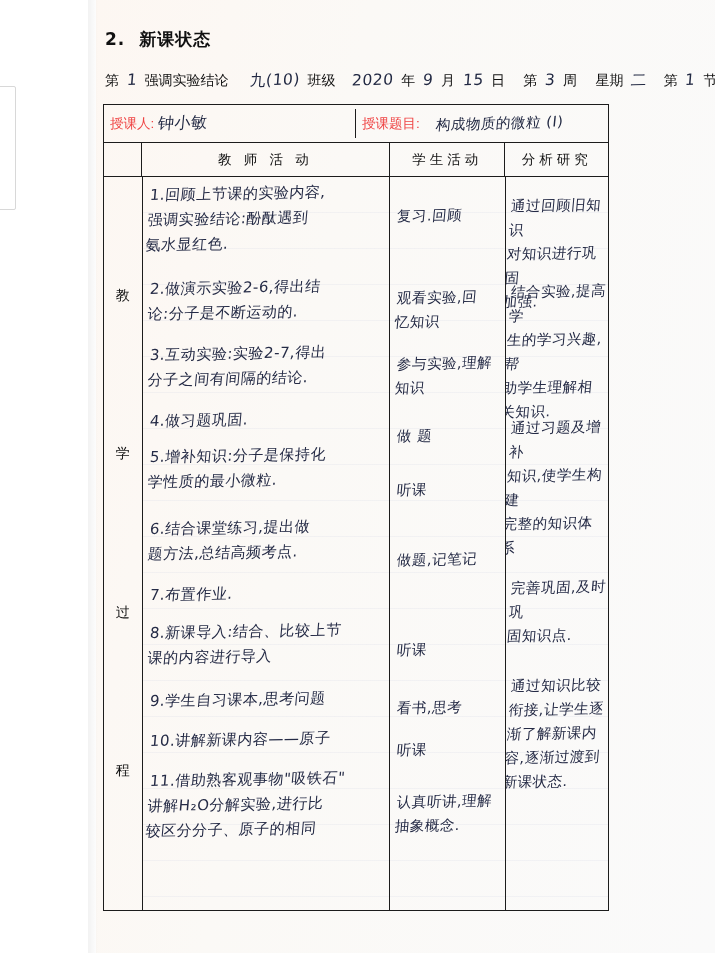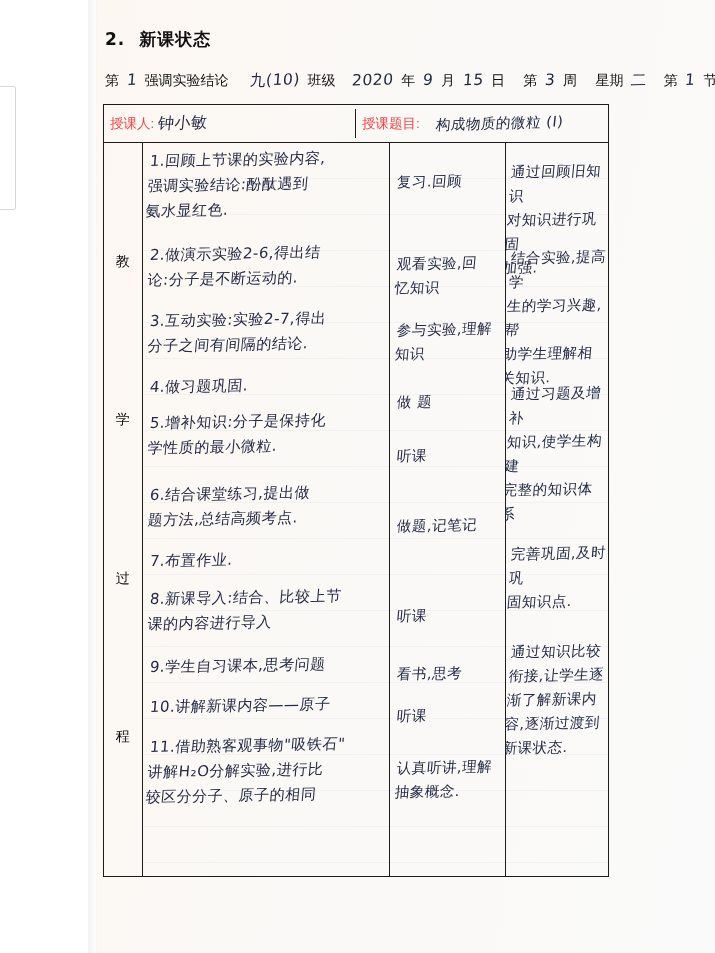--- a/index.html
+++ b/index.html
@@ -253,20 +253,26 @@
       <div class="cell c1 vline">
         <span class="lbl">授课人:</span>
         <span class="val hand">钟小敏</span>
       </div>
       <div class="cell c2">
         <span class="lbl">授课题目:</span>
         <span class="val small hand">构成物质的微粒 (I)</span>
       </div>
     </div>
 
+    <div class="row r2">
+      <div class="cell colA vline"></div>
+      <div class="cell colB ch vline">教 师 活 动</div>
+      <div class="cell colC ch vline">学生活动</div>
+      <div class="cell colD ch">分析研究</div>
+    </div>
 
     <div class="row rbody">
 
       <div class="side-label vline">
         <span>教</span>
         <span>学</span>
         <span>过</span>
         <span>程</span>
       </div>
 

